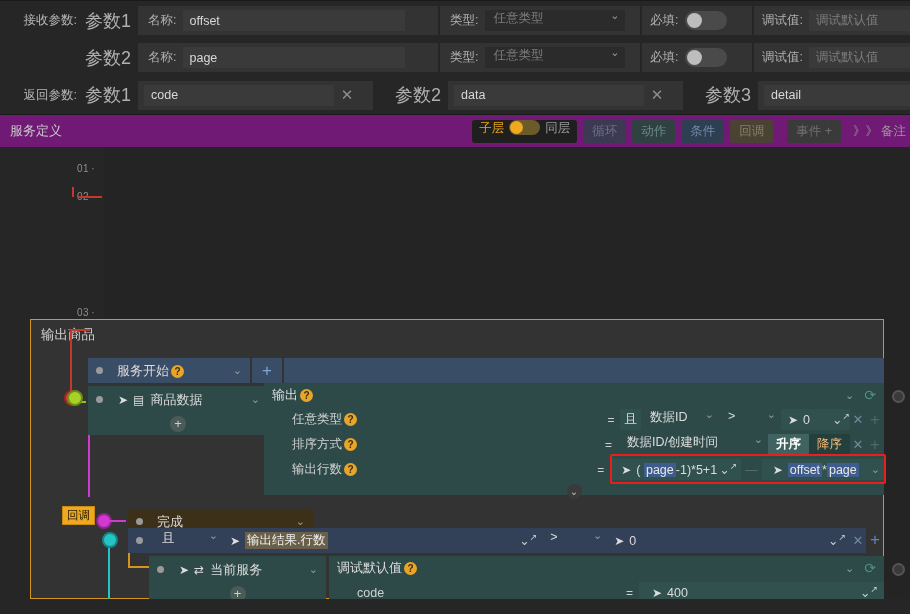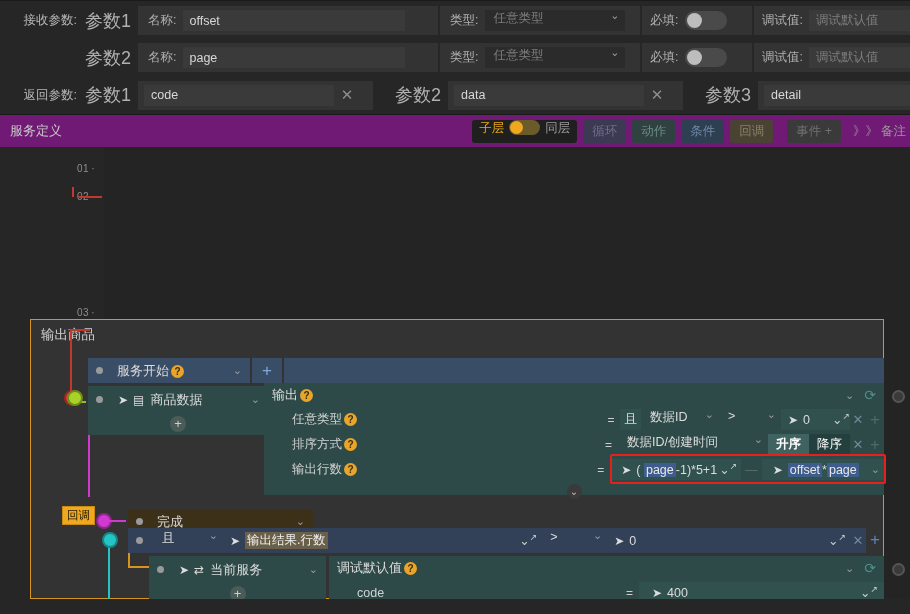--- a/index.html
+++ b/index.html
@@ -94,21 +94,21 @@
     font-size:10px;line-height:15px;text-align:center;
   }
   .prop { display:flex; align-items:center; height:25px; }
   .prop .pname { padding-left:28px; font-size:12.5px; color:#d2d2d2; white-space:nowrap;}
   .eq { color:#cfcfcf; font-size:12px; padding:0 6px; }
   .field { background:#30514e; height:21px; display:flex; align-items:center; padding:0 6px; color:#dcdcdc; font-size:12.5px;}
   .token { background:#6a6049; color:#efefef; padding:0 2px; }
   .token-b { background:#3f5d8c; color:#e8e8e8; padding:0 2px; }
   .btn-sm { height:21px; display:flex; align-items:center; justify-content:center; font-size:12.5px; }
   .segon { background:#3f6360; color:#fff; font-weight:bold; padding:0 8px;}
-  .segoff{ background:#24403e; color:#ffffff; padding:0 8px;}
+  .segoff{ background:#24403e; color:#fdba74; padding:0 8px;}
   .xsm { color:#6f8a9a; font-size:13px; width:16px; text-align:center;}
   .plus-blue { color:#5a86bf; font-size:17px; width:18px; text-align:center;}
   .plus-dim  { color:#4b6b68; font-size:17px; width:18px; text-align:center;}
   .refresh { color:#4f8f84; font-size:14px; }
   .redbox { position:absolute; border:2px solid #e8201c; border-radius:2px; pointer-events:none; }
   .badge-cb {
     background:#f0a81e; color:#2a2005; font-size:11.5px; padding:1px 4px;
     border:1px solid #c98a12;
   }
   .rightdot { width:13px;height:13px;border-radius:50%;background:#3a3a3a;border:2px solid #555; }

